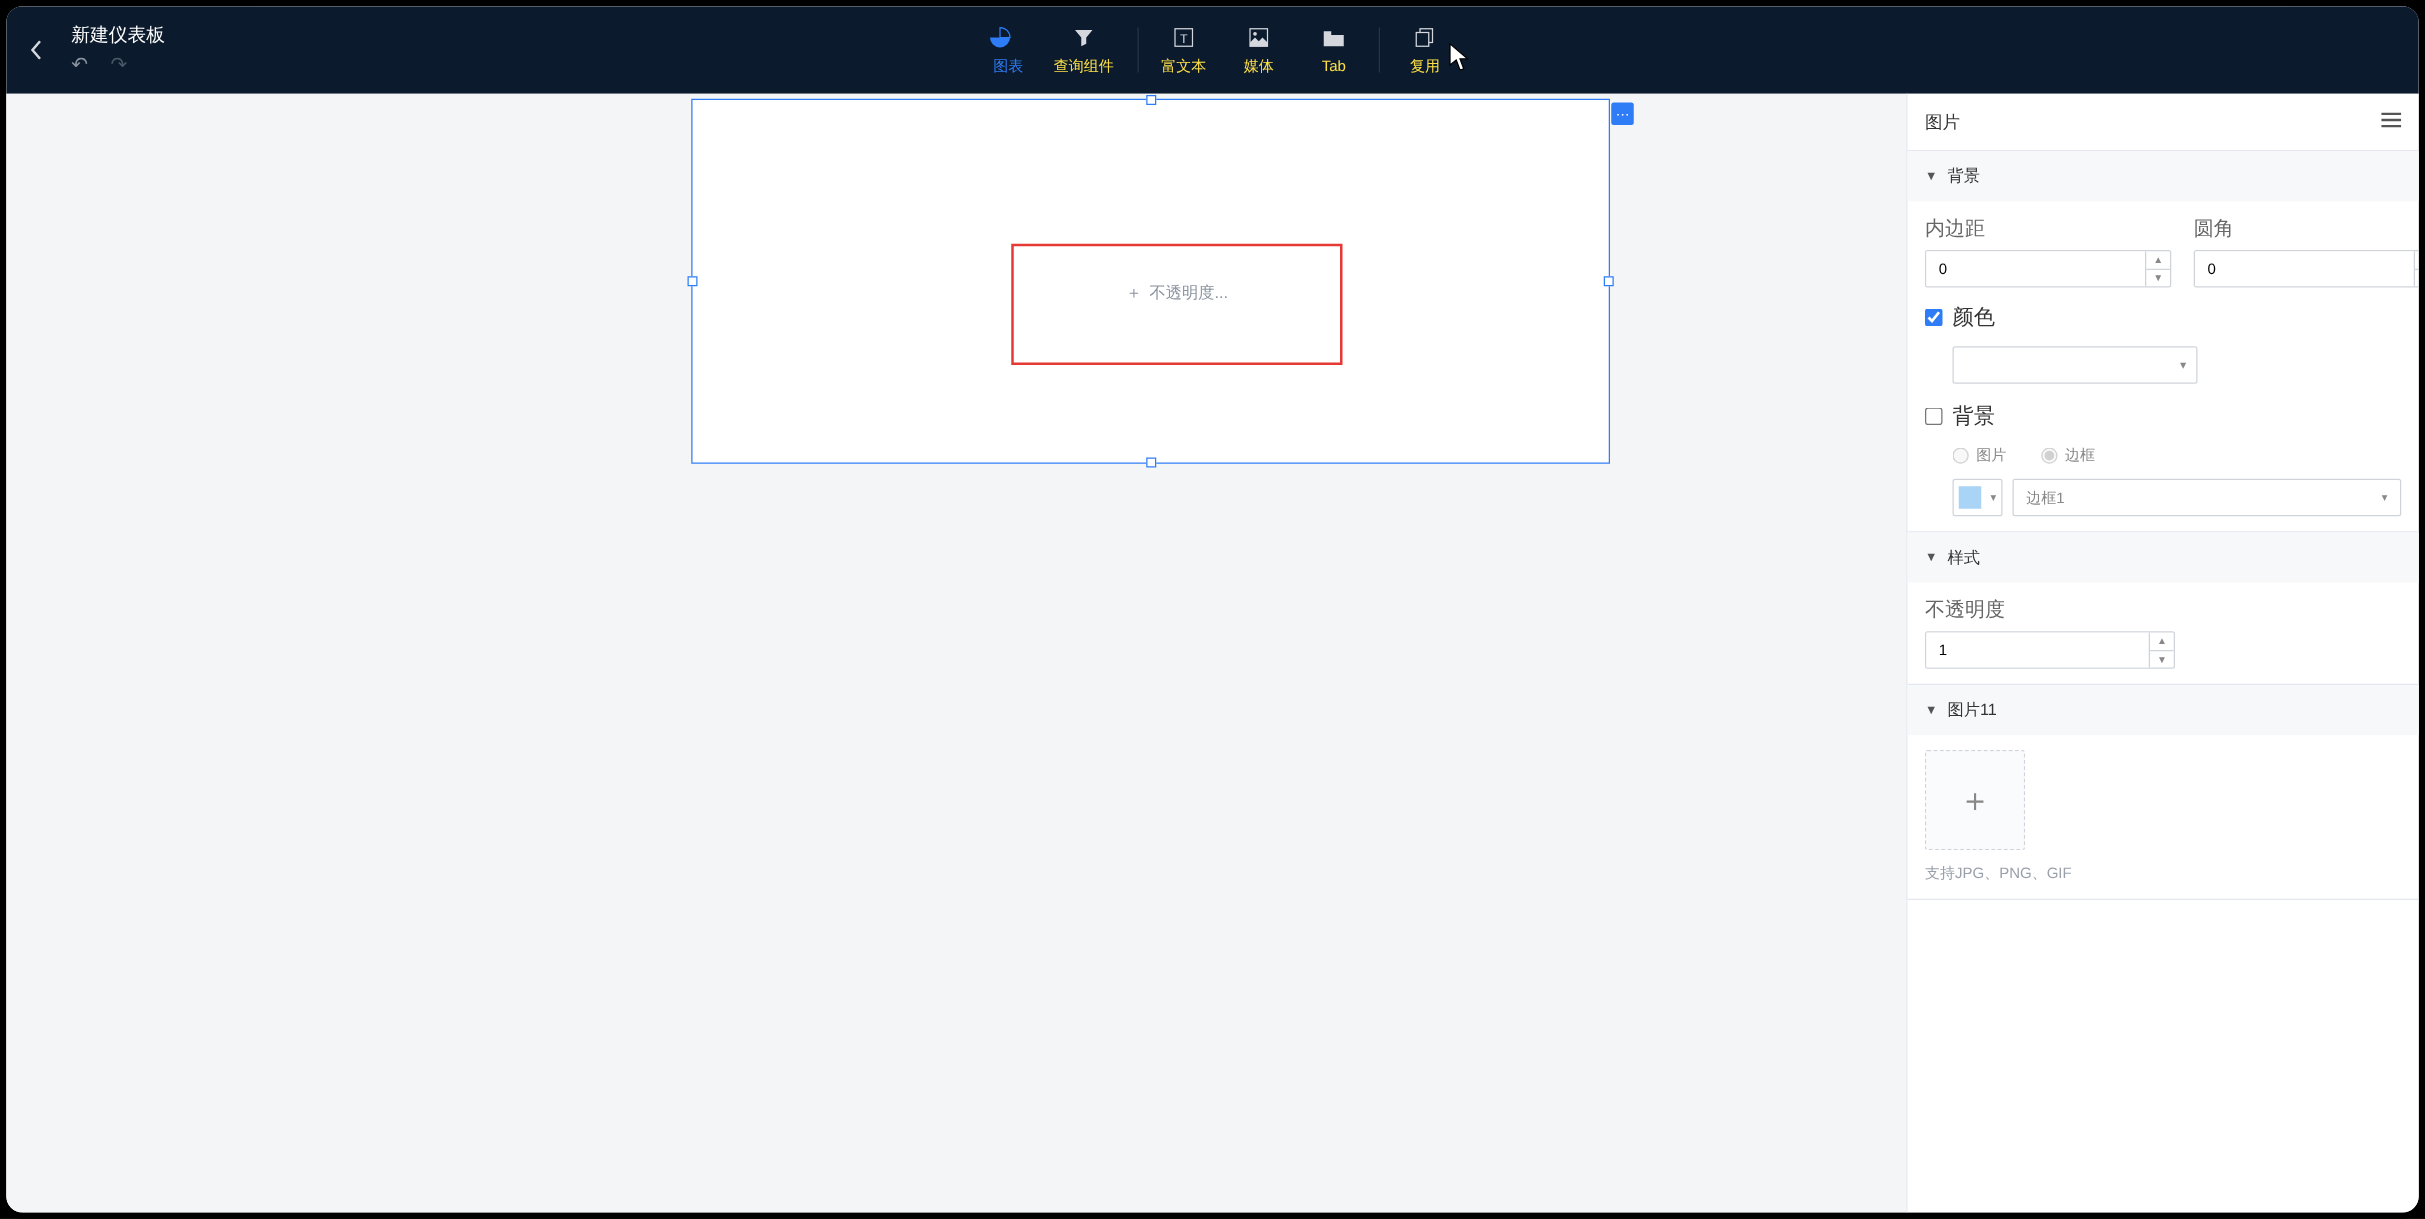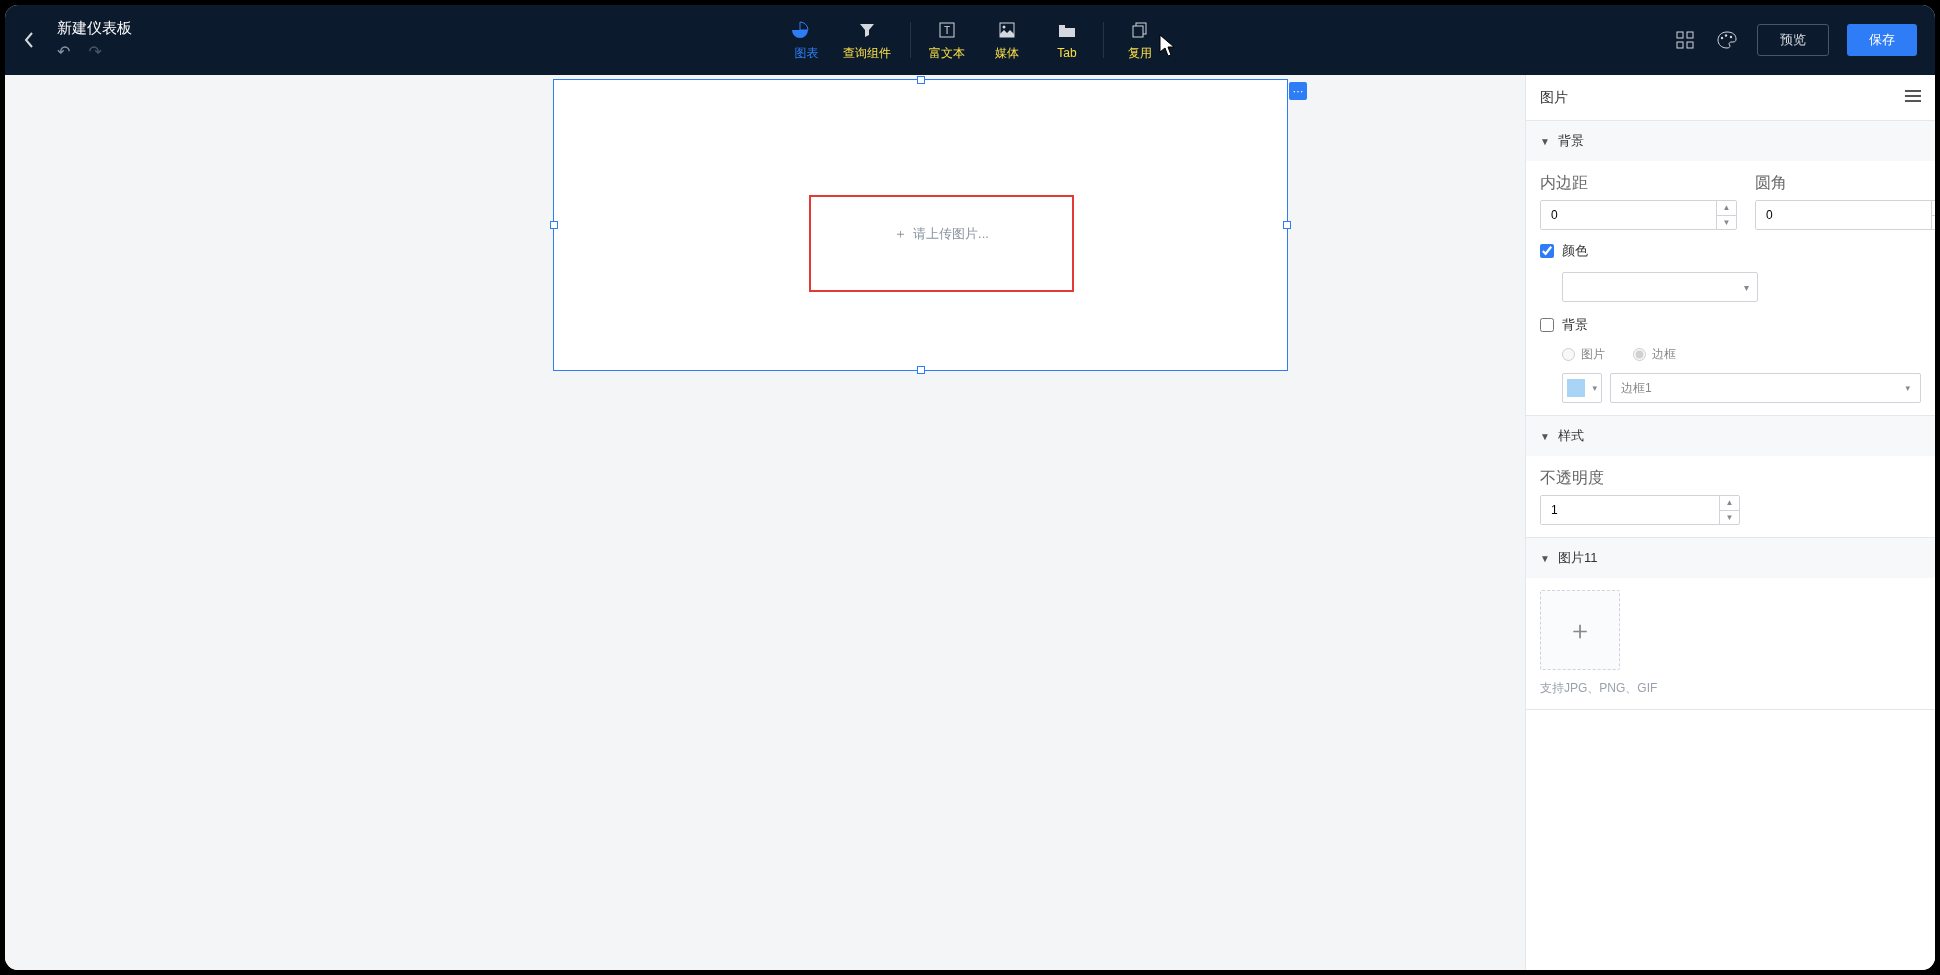--- a/index.html
+++ b/index.html
@@ -46,21 +46,21 @@
 .row { display: flex; gap: 18px; margin-bottom: 12px; }
 .field { flex: 1; display: flex; flex-direction: column; }
 .field-label { font-size: 16px; color: #666; margin-bottom: 6px; }
 .num-input { display: flex; border: 1px solid #d0d4da; border-radius: 2px; height: 30px; overflow: hidden; }
 .num-input input { flex: 1; border: none; padding: 0 10px; font-size: 12px; outline: none; }
 .stepper { width: 20px; border-left: 1px solid #d0d4da; display: flex; flex-direction: column; }
 .stepper div { flex: 1; display: flex; align-items: center; justify-content: center; font-size: 8px; color: #888; cursor: pointer; }
 .stepper div:first-child { border-bottom: 1px solid #d0d4da; }
 .check-row { display: flex; align-items: center; margin-bottom: 12px; }
 .check-row input[type=checkbox] { width: 14px; height: 14px; margin-right: 8px; accent-color: #2e7cf6; }
-.check-row .lbl { font-size: 13px; }
+.check-row .lbl { font-size: 17px; }
 .color-select { margin-left: 22px; width: 196px; height: 30px; border: 1px solid #d0d4da; border-radius: 2px; display: flex; align-items: center; justify-content: flex-end; padding: 0 8px; background: #fff; cursor: pointer; }
 .radio-row { display: flex; align-items: center; gap: 28px; margin-left: 22px; margin-bottom: 10px; }
 .radio-item { display: flex; align-items: center; gap: 6px; font-size: 12px; color: #888; }
 .radio-item input { accent-color: #2e7cf6; }
 .swatch-select { margin-left: 22px; display: flex; align-items: center; gap: 8px; }
 .swatch { width: 40px; height: 30px; border: 1px solid #d0d4da; border-radius: 2px; display: flex; align-items: center; padding: 0 4px; cursor: pointer; }
 .swatch-inner { width: 18px; height: 18px; background: #a9d4f5; }
 .swatch-caret { margin-left: auto; font-size: 9px; color: #888; }
 .border-select { flex: 1; height: 30px; border: 1px solid #d0d4da; border-radius: 2px; display: flex; align-items: center; padding: 0 10px; font-size: 12px; color: #888; cursor: pointer; }
 .border-select .dd { margin-left: auto; font-size: 9px; color: #888; }
@@ -138,57 +138,33 @@
       <div class="tool-icon">
         <svg width="16" height="16" viewBox="0 0 16 16">
               <rect x="4" y="1" width="10" height="11" fill="none" stroke="#d4d8de"></rect>
               <rect x="1" y="4" width="10" height="11" fill="#0b1a2c" stroke="#d4d8de"></rect>
             </svg>
       </div>
       <span class="tool-label">复用</span>
     </div>
   </div>
 
-  <div class="right-actions">
-    <div class="icon-btn">
-      <svg width="18" height="18" viewBox="0 0 18 18">
-            <rect x="1" y="1" width="6" height="6" fill="none" stroke="#d4d8de"></rect>
-            <rect x="11" y="1" width="6" height="6" fill="none" stroke="#d4d8de"></rect>
-            <rect x="1" y="11" width="6" height="6" fill="none" stroke="#d4d8de"></rect>
-            <rect x="11" y="11" width="6" height="6" fill="none" stroke="#d4d8de"></rect>
-          </svg>
-    </div>
-    <div class="icon-btn">
-      <svg width="20" height="18" viewBox="0 0 20 18">
-            <path d="M10 1 C4 1 1 5 1 9 c0 4 3 8 9 8 c2 0 3-1 3-2 c0-1-1-1-1-2 c0-1 1-2 2-2 h2 c2 0 3-1 3-3 C19 4 16 1 10 1 Z" fill="none" stroke="#d4d8de"></path>
-            <circle cx="5" cy="7" r="1.2" fill="#d4d8de"></circle>
-            <circle cx="9" cy="4.5" r="1.2" fill="#d4d8de"></circle>
-            <circle cx="14" cy="6" r="1.2" fill="#d4d8de"></circle>
-          </svg>
-    </div>
-    <div class="btn btn-outline">
-          <span>预览</span>
-        </div>
-    <div class="btn btn-primary">
-          <span>保存</span>
-        </div>
-  </div>
 </div>
 
 <div class="workspace">
   <div class="canvas">
     <div class="selected-comp">
       <div class="sel-handle tm"></div>
       <div class="sel-handle bm"></div>
       <div class="sel-handle ml"></div>
       <div class="sel-handle mr"></div>
       <div class="comp-menu">⋯</div>
       <div class="upload-box">
         <span class="upload-plus">＋</span>
-        <span class="upload-text">请上传图片...</span>
+        <span class="upload-text">不透明度...</span>
       </div>
     </div>
   </div>
 </div>
 
 <div class="panel">
   <div class="panel-header">
     <span class="panel-title">图片</span>
     <div class="panel-hamburger">
       <svg width="16" height="12" viewBox="0 0 16 12">

